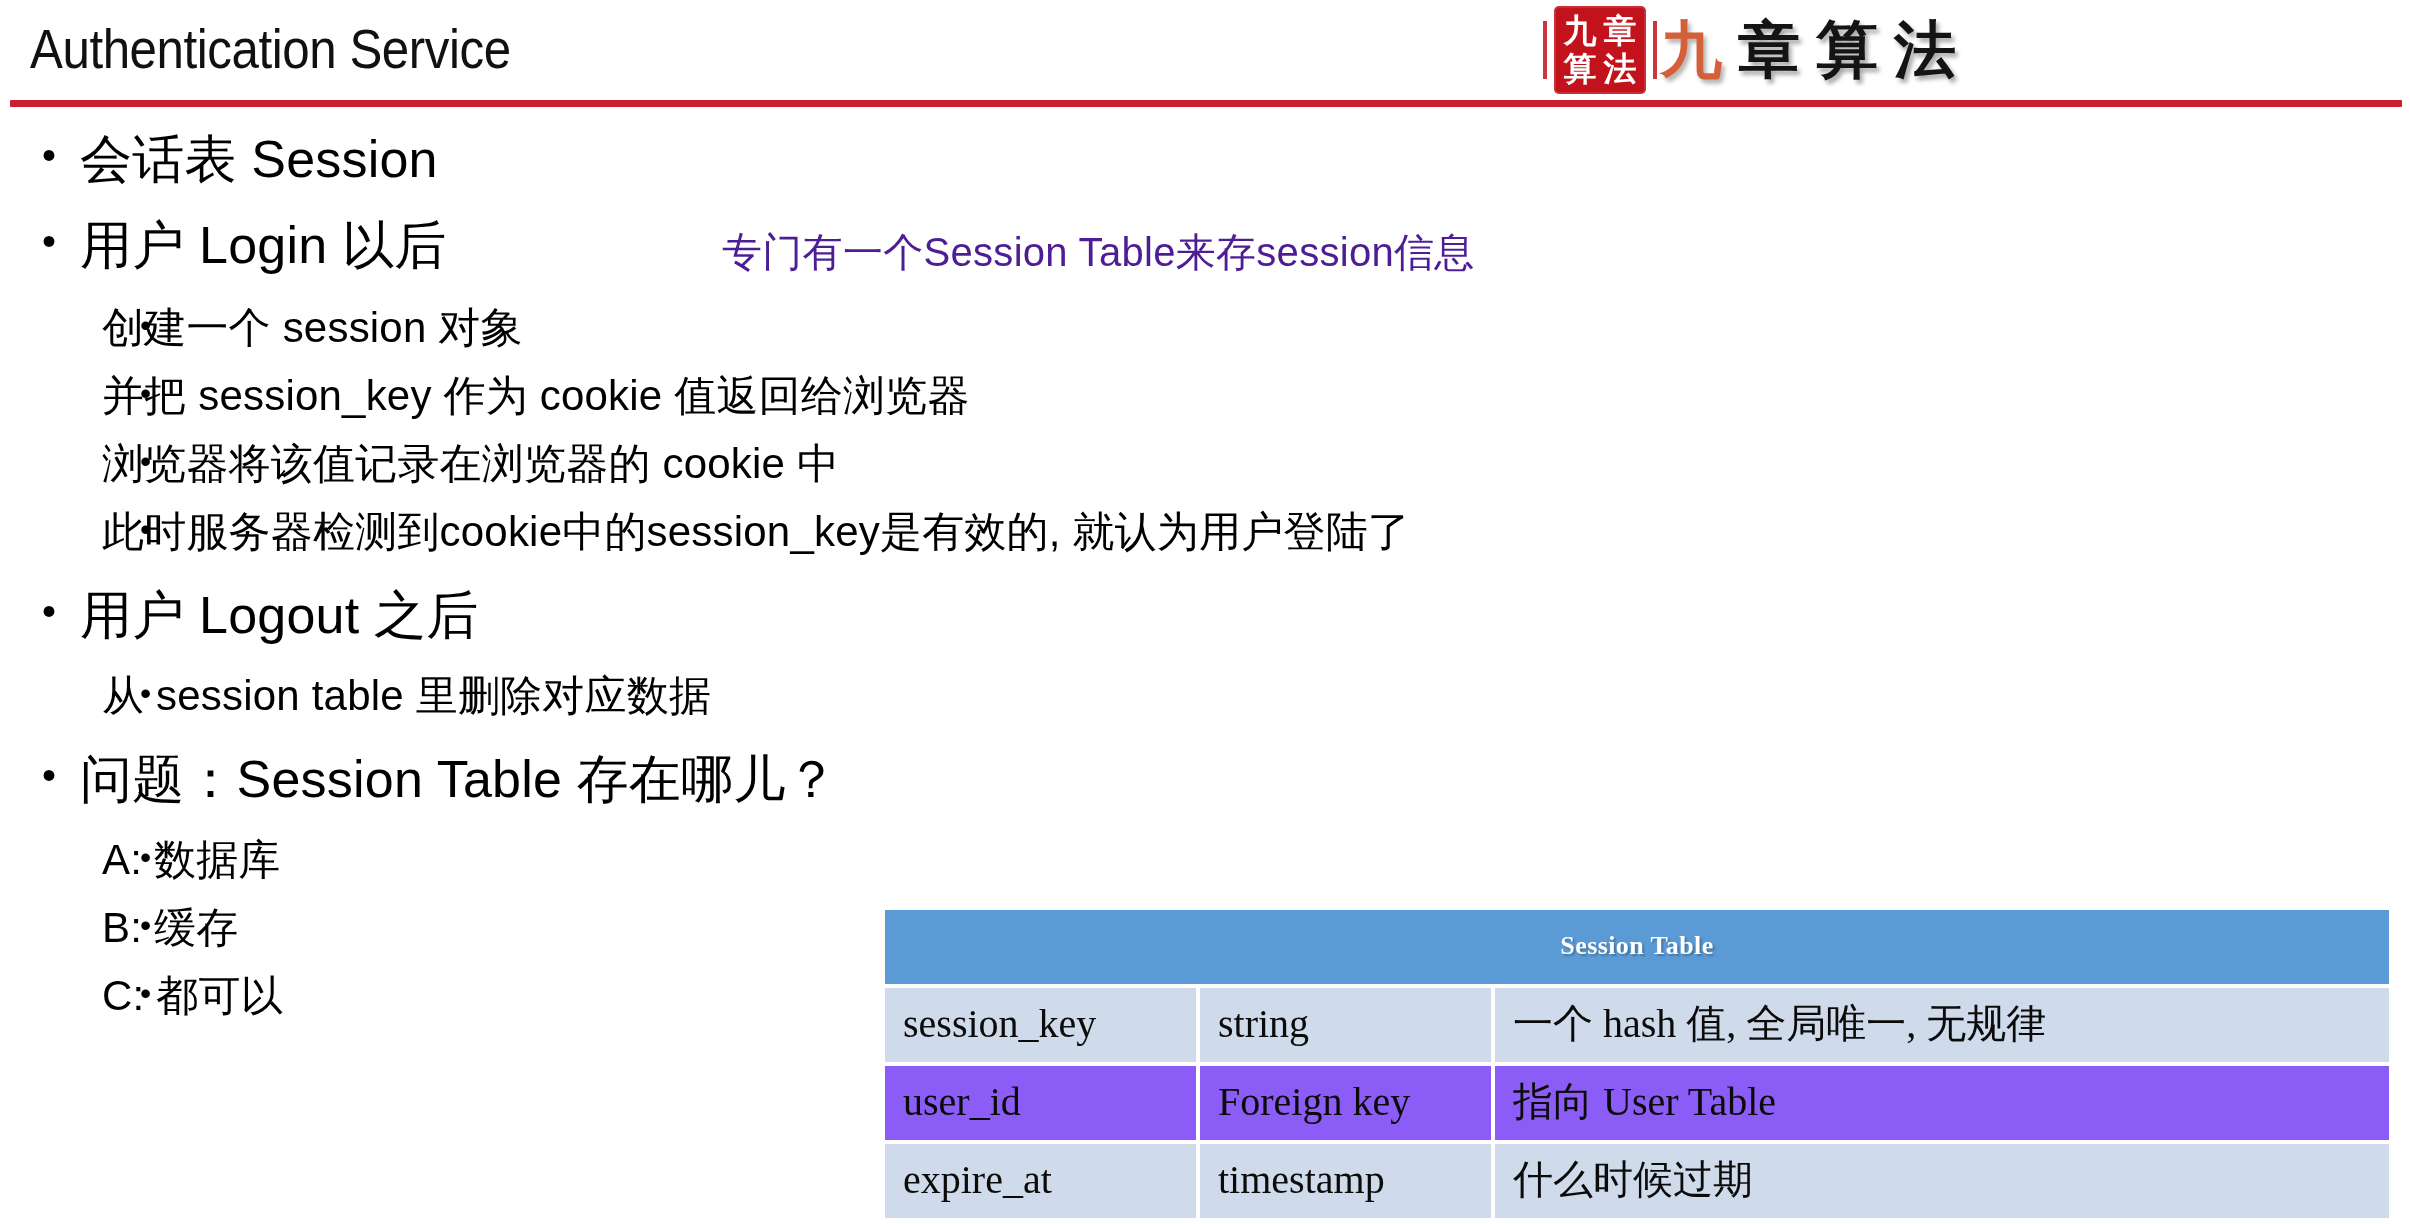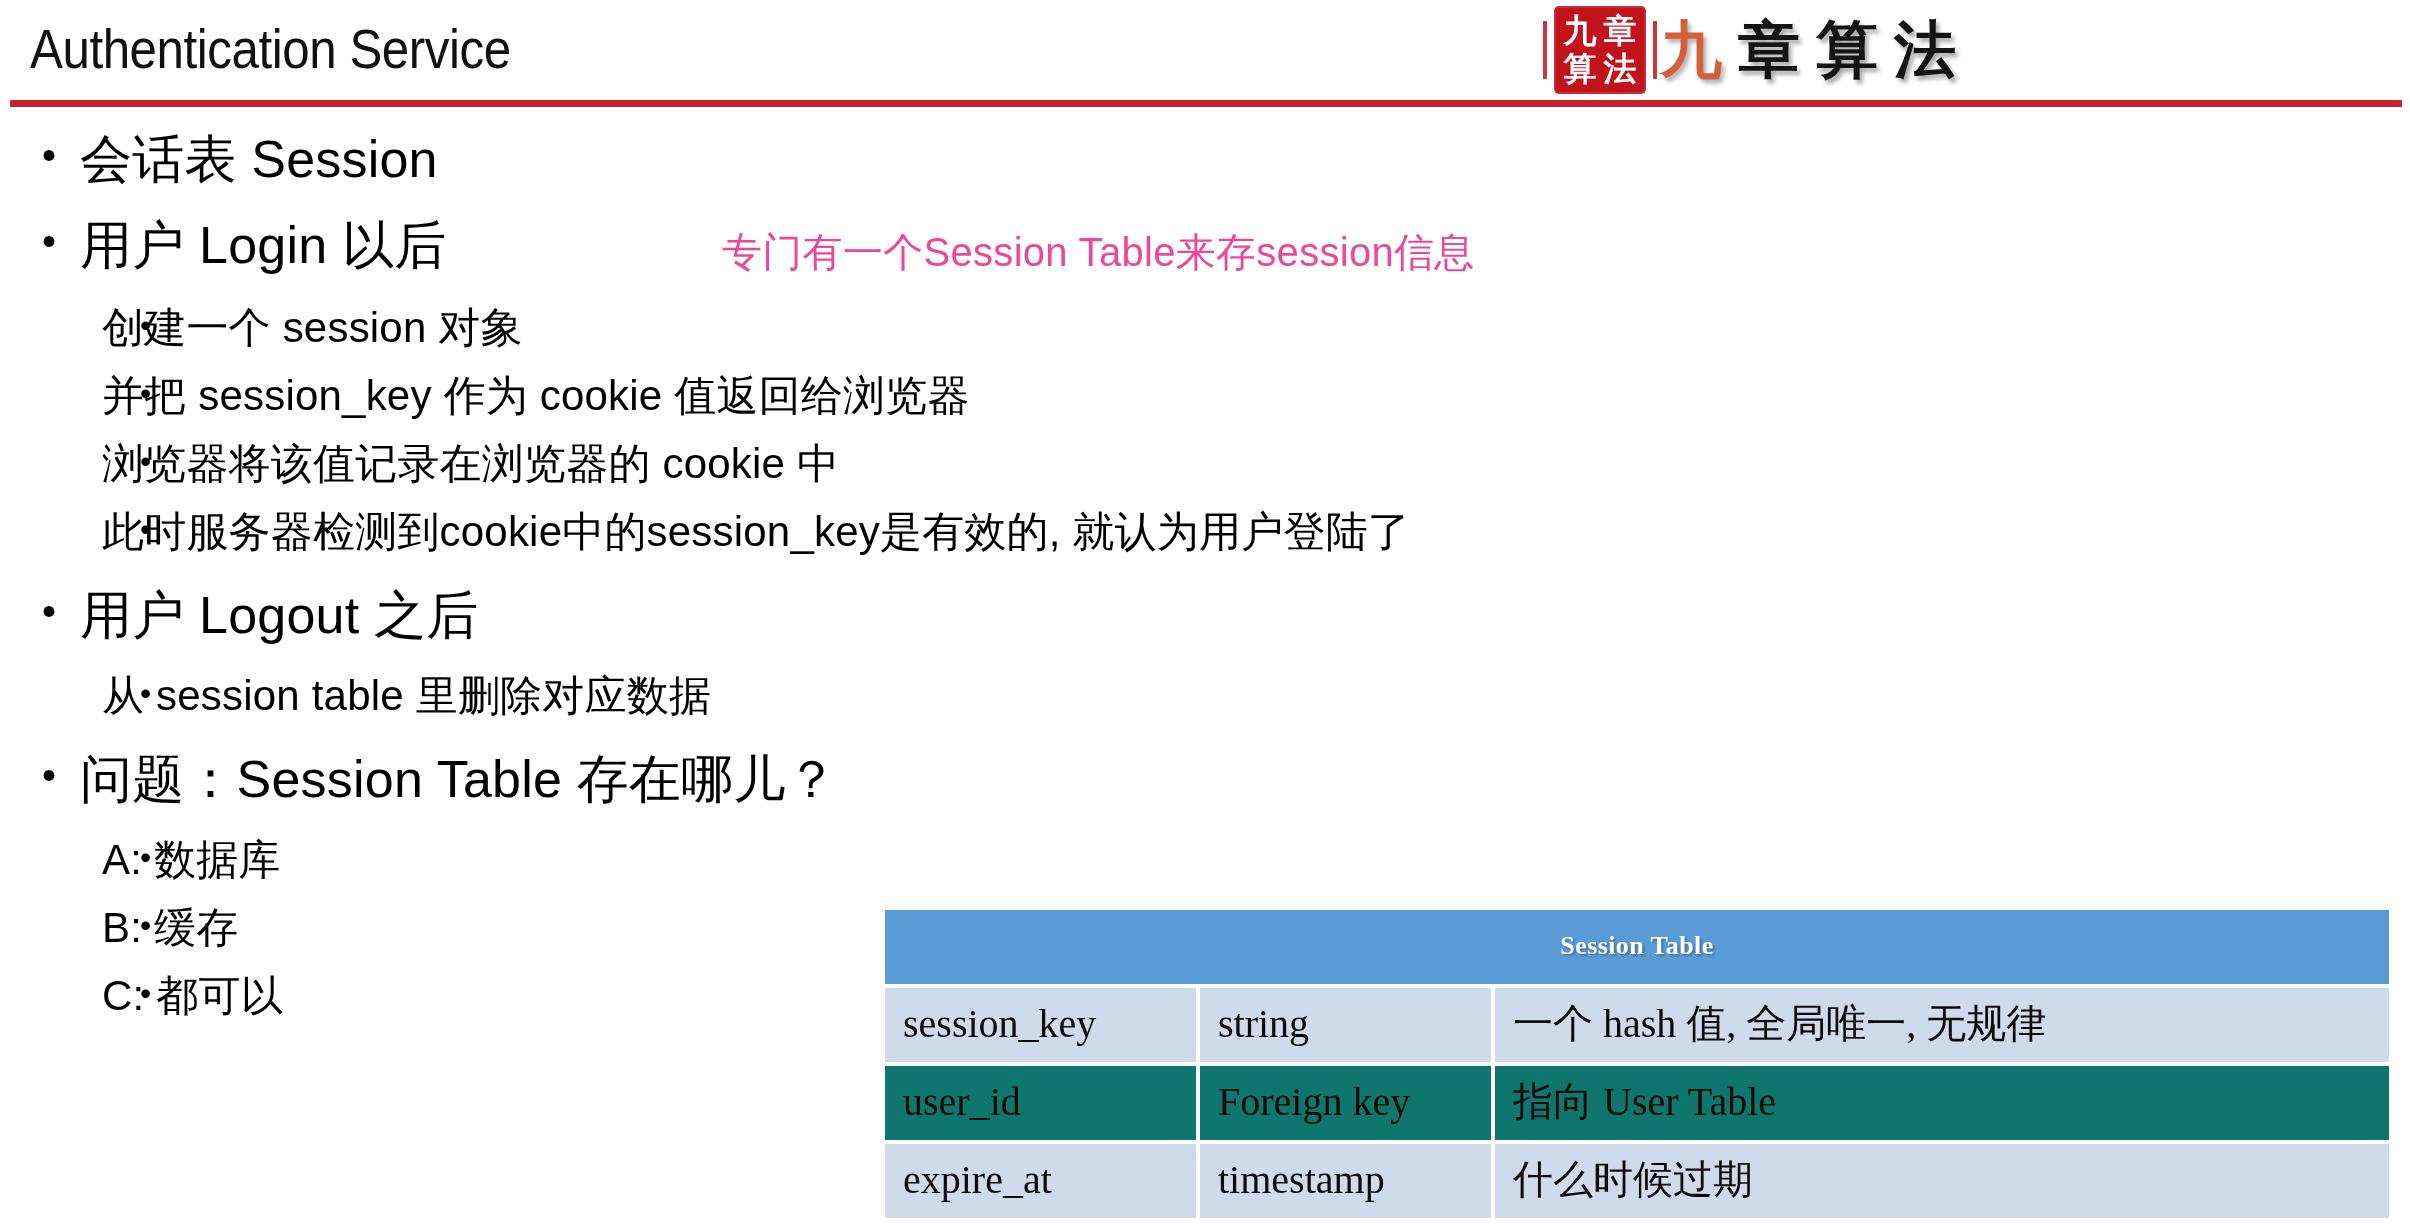--- a/index.html
+++ b/index.html
@@ -154,21 +154,21 @@
   }
 
   .group-gap-top { margin-top: 26px; }
 
   #annotation-session-table {
     position: absolute;
     left: 722px;
     top: 228px;
     font-size: 40px;
     line-height: 48px;
-    color: #ec4899;
+    color: #4c1d95;
     white-space: nowrap;
     letter-spacing: 0.3px;
   }
 
   
   #session-table {
     position: absolute;
     left: 885px;
     top: 910px;
     width: 1504px;
@@ -198,21 +198,21 @@
     line-height: 46px;
     padding: 13px 18px 15px 18px;
     color: #0b0b0b;
     border-right: 4px solid #ffffff;
     border-bottom: 4px solid #ffffff;
     white-space: nowrap;
     overflow: hidden;
   }
   #session-table td:last-child { border-right: none; }
   #session-table tr.row-odd  td { background: #CFDBEA; }
-  #session-table tr.row-even td { background: #0f766e; }
+  #session-table tr.row-even td { background: #8b5cf6; }
 </style>
 </head>
 <body>
 
 <div id="slide-header">
 
   <div id="page-title">Authentication Service</div>
 
   <div id="title-rule"></div>
 

